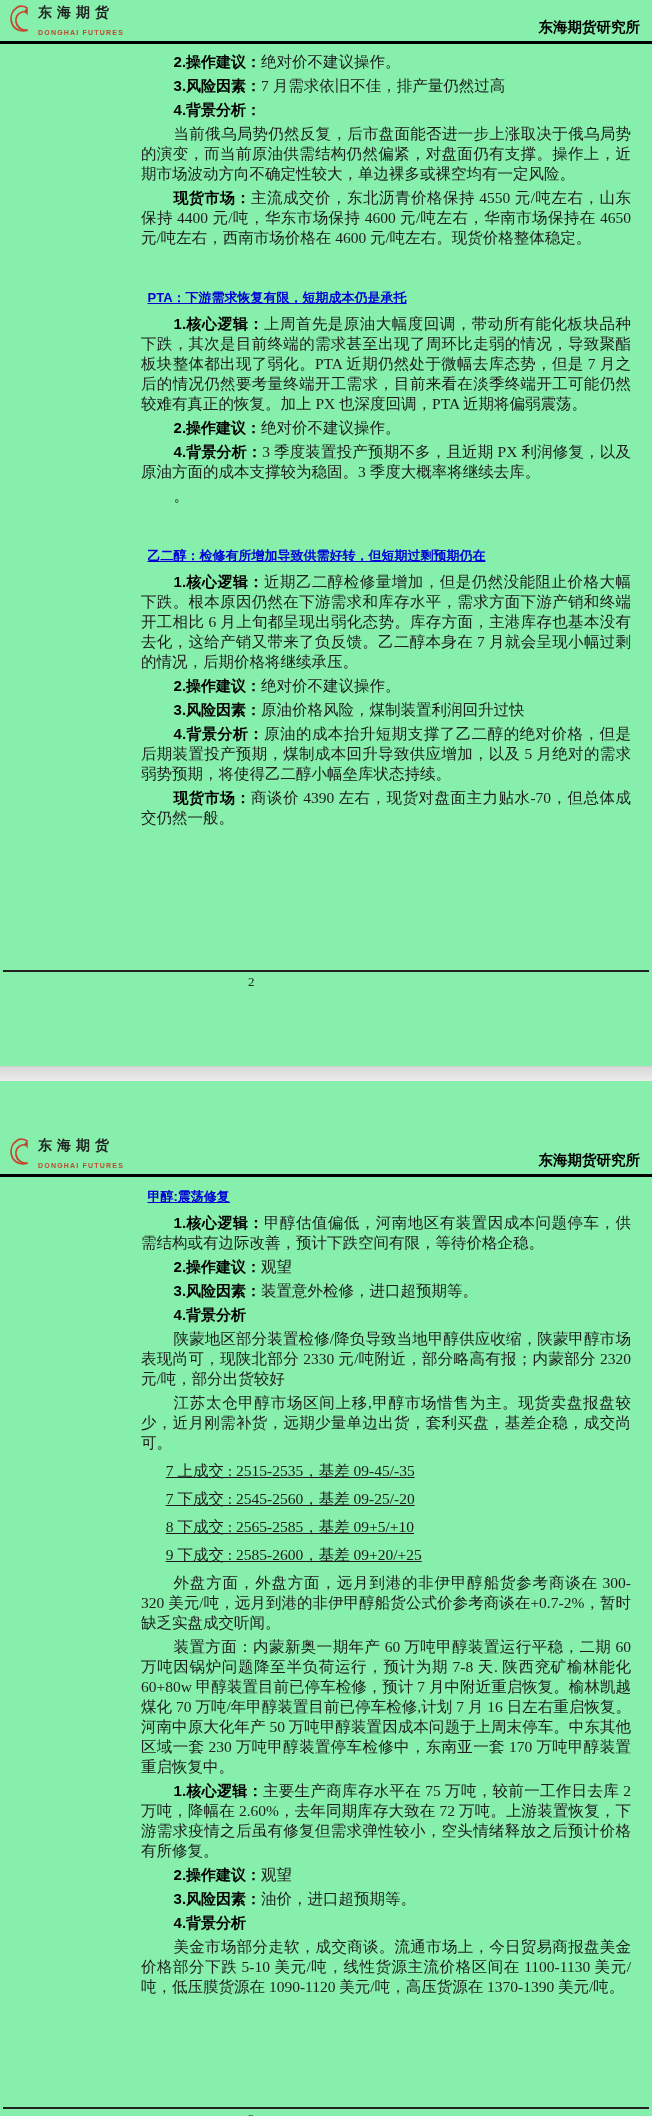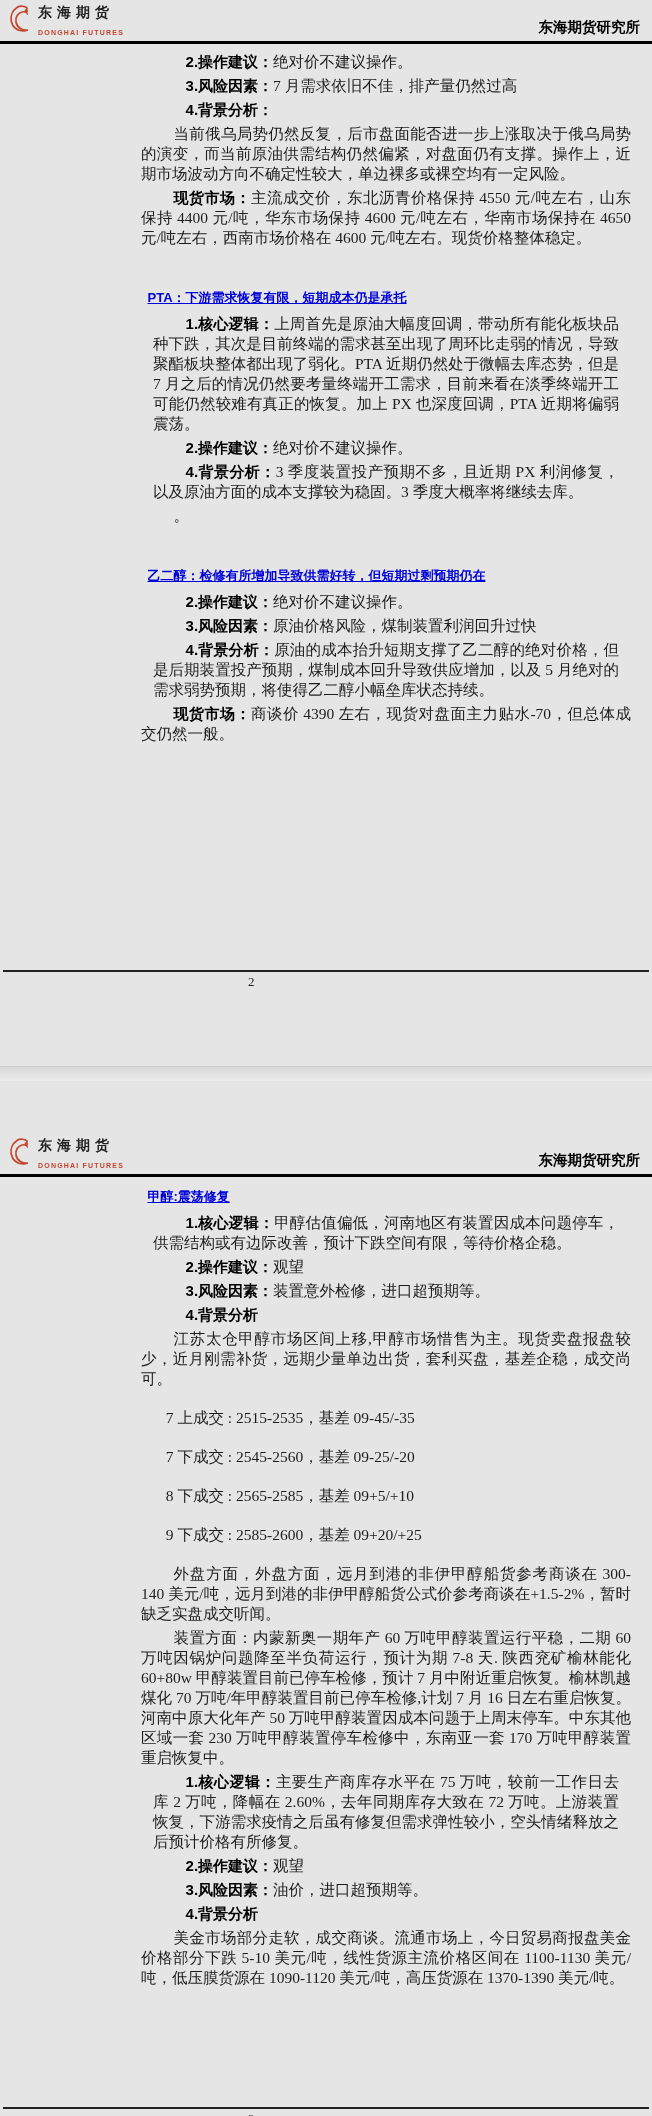--- a/index.html
+++ b/index.html
@@ -9,21 +9,21 @@
   }
   html,body{margin:0;padding:0;background:#ffffff;}
   body{
     width:652px;
     font-family:"Liberation Serif","DejaVu Serif",serif;
     color:var(--ink);
   }
   .page{
     position:relative;
     width:652px;
-    background:#e5e5e5;
+    background:#86efac;
     overflow:hidden;
   }
   .page.p1{height:1066px;}
   .page.p2{height:1036px;}
   .page-divider{
     height:14px;
     background:linear-gradient(180deg,#d7d7d7,#ececec);
     border-top:1px solid #cfcfcf;
   }
   
@@ -53,22 +53,22 @@
     padding-bottom:2px;white-space:nowrap;
   }
   
   .content{
     margin:8px 21px 0 141px;
     font-size:15.5px;
     line-height:20px;
     text-align:justify;
   }
   .content p{margin:4px 0;text-indent:2.1em;}
-  .content p.item{margin:4px 12px;}
-  .content p.quote{text-indent:1.6em;margin:19px 0;}
+  .content p.item{margin:4px 0;}
+  .content p.quote{text-indent:1.6em;margin:8px 0;text-decoration:underline;}
   .content p.lead{margin-top:2px;}
   .content .num-label,.content .lead-label{
     font-weight:bold;
     font-family:"Liberation Sans","DejaVu Sans",sans-serif;
     font-size:15px;
     color:#000;
   }
   .content h2.sec-title{
     font-size:13px;
     font-weight:bold;
@@ -119,20 +119,21 @@
       <p class="item"><span class="num-label">3.风险因素：</span><span>7 月需求依旧不佳，排产量仍然过高</span></p>
       <p class="item"><span class="num-label">4.背景分析：</span><span></span></p>
       <p class="para">当前俄乌局势仍然反复，后市盘面能否进一步上涨取决于俄乌局势的演变，而当前原油供需结构仍然偏紧，对盘面仍有支撑。操作上，近期市场波动方向不确定性较大，单边裸多或裸空均有一定风险。</p>
       <p class="lead"><span class="lead-label">现货市场：</span><span>主流成交价，东北沥青价格保持 4550 元/吨左右，山东保持 4400 元/吨，华东市场保持 4600 元/吨左右，华南市场保持在 4650 元/吨左右，西南市场价格在 4600 元/吨左右。现货价格整体稳定。</span></p>
       <h2 class="sec-title">PTA：下游需求恢复有限，短期成本仍是承托</h2>
       <p class="item"><span class="num-label">1.核心逻辑：</span><span>上周首先是原油大幅度回调，带动所有能化板块品种下跌，其次是目前终端的需求甚至出现了周环比走弱的情况，导致聚酯板块整体都出现了弱化。PTA 近期仍然处于微幅去库态势，但是 7 月之后的情况仍然要考量终端开工需求，目前来看在淡季终端开工可能仍然较难有真正的恢复。加上 PX 也深度回调，PTA 近期将偏弱震荡。</span></p>
       <p class="item"><span class="num-label">2.操作建议：</span><span>绝对价不建议操作。</span></p>
       <p class="item"><span class="num-label">4.背景分析：</span><span>3 季度装置投产预期不多，且近期 PX 利润修复，以及原油方面的成本支撑较为稳固。3 季度大概率将继续去库。</span></p>
       <p class="para">。</p>
       <h2 class="sec-title">乙二醇：检修有所增加导致供需好转，但短期过剩预期仍在</h2>
+      <p class="item"><span class="num-label">1.核心逻辑：</span><span>近期乙二醇检修量增加，但是仍然没能阻止价格大幅下跌。根本原因仍然在下游需求和库存水平，需求方面下游产销和终端开工相比 6 月上旬都呈现出弱化态势。库存方面，主港库存也基本没有去化，这给产销又带来了负反馈。乙二醇本身在 7 月就会呈现小幅过剩的情况，后期价格将继续承压。</span></p>
       <p class="item"><span class="num-label">2.操作建议：</span><span>绝对价不建议操作。</span></p>
       <p class="item"><span class="num-label">3.风险因素：</span><span>原油价格风险，煤制装置利润回升过快</span></p>
       <p class="item"><span class="num-label">4.背景分析：</span><span>原油的成本抬升短期支撑了乙二醇的绝对价格，但是后期装置投产预期，煤制成本回升导致供应增加，以及 5 月绝对的需求弱势预期，将使得乙二醇小幅垒库状态持续。</span></p>
       <p class="lead"><span class="lead-label">现货市场：</span><span>商谈价 4390 左右，现货对盘面主力贴水-70，但总体成交仍然一般。</span></p>
     </div>
   <div class="footer-rule"></div>
   <div class="page-num">2</div>
 </div>
 
 <div class="page-divider"></div>
@@ -152,26 +153,27 @@
       </span>
     </div>
     <div class="header-right">东海期货研究所</div>
   </div>
   <div class="content">
       <h2 class="sec-title">甲醇:震荡修复</h2>
       <p class="item"><span class="num-label">1.核心逻辑：</span><span>甲醇估值偏低，河南地区有装置因成本问题停车，供需结构或有边际改善，预计下跌空间有限，等待价格企稳。</span></p>
       <p class="item"><span class="num-label">2.操作建议：</span><span>观望</span></p>
       <p class="item"><span class="num-label">3.风险因素：</span><span>装置意外检修，进口超预期等。</span></p>
       <p class="item"><span class="num-label">4.背景分析</span><span></span></p>
+      <p class="para">陕蒙地区部分装置检修/降负导致当地甲醇供应收缩，陕蒙甲醇市场表现尚可，现陕北部分 2330 元/吨附近，部分略高有报；内蒙部分 2320 元/吨，部分出货较好</p>
       <p class="para">江苏太仓甲醇市场区间上移,甲醇市场惜售为主。现货卖盘报盘较少，近月刚需补货，远期少量单边出货，套利买盘，基差企稳，成交尚可。</p>
       <p class="quote">7 上成交 : 2515-2535，基差 09-45/-35</p>
       <p class="quote">7 下成交 : 2545-2560，基差 09-25/-20</p>
       <p class="quote">8 下成交 : 2565-2585，基差 09+5/+10</p>
       <p class="quote">9 下成交 : 2585-2600，基差 09+20/+25</p>
-      <p class="para">外盘方面，外盘方面，远月到港的非伊甲醇船货参考商谈在 300-140 美元/吨，远月到港的非伊甲醇船货公式价参考商谈在+1.5-2%，暂时缺乏实盘成交听闻。</p>
+      <p class="para">外盘方面，外盘方面，远月到港的非伊甲醇船货参考商谈在 300-320 美元/吨，远月到港的非伊甲醇船货公式价参考商谈在+0.7-2%，暂时缺乏实盘成交听闻。</p>
       <p class="para">装置方面：内蒙新奥一期年产 60 万吨甲醇装置运行平稳，二期 60 万吨因锅炉问题降至半负荷运行，预计为期 7-8 天. 陕西兖矿榆林能化 60+80w 甲醇装置目前已停车检修，预计 7 月中附近重启恢复。榆林凯越煤化 70 万吨/年甲醇装置目前已停车检修,计划 7 月 16 日左右重启恢复。河南中原大化年产 50 万吨甲醇装置因成本问题于上周末停车。中东其他区域一套 230 万吨甲醇装置停车检修中，东南亚一套 170 万吨甲醇装置重启恢复中。</p>
       <p class="item"><span class="num-label">1.核心逻辑：</span><span>主要生产商库存水平在 75 万吨，较前一工作日去库 2 万吨，降幅在 2.60%，去年同期库存大致在 72 万吨。上游装置恢复，下游需求疫情之后虽有修复但需求弹性较小，空头情绪释放之后预计价格有所修复。</span></p>
       <p class="item"><span class="num-label">2.操作建议：</span><span>观望</span></p>
       <p class="item"><span class="num-label">3.风险因素：</span><span>油价，进口超预期等。</span></p>
       <p class="item"><span class="num-label">4.背景分析</span><span></span></p>
       <p class="para">美金市场部分走软，成交商谈。流通市场上，今日贸易商报盘美金价格部分下跌 5-10 美元/吨，线性货源主流价格区间在 1100-1130 美元/吨，低压膜货源在 1090-1120 美元/吨，高压货源在 1370-1390 美元/吨。</p>
     </div>
   <div class="footer-rule"></div>
   <div class="page-num">3</div>
 </div>

